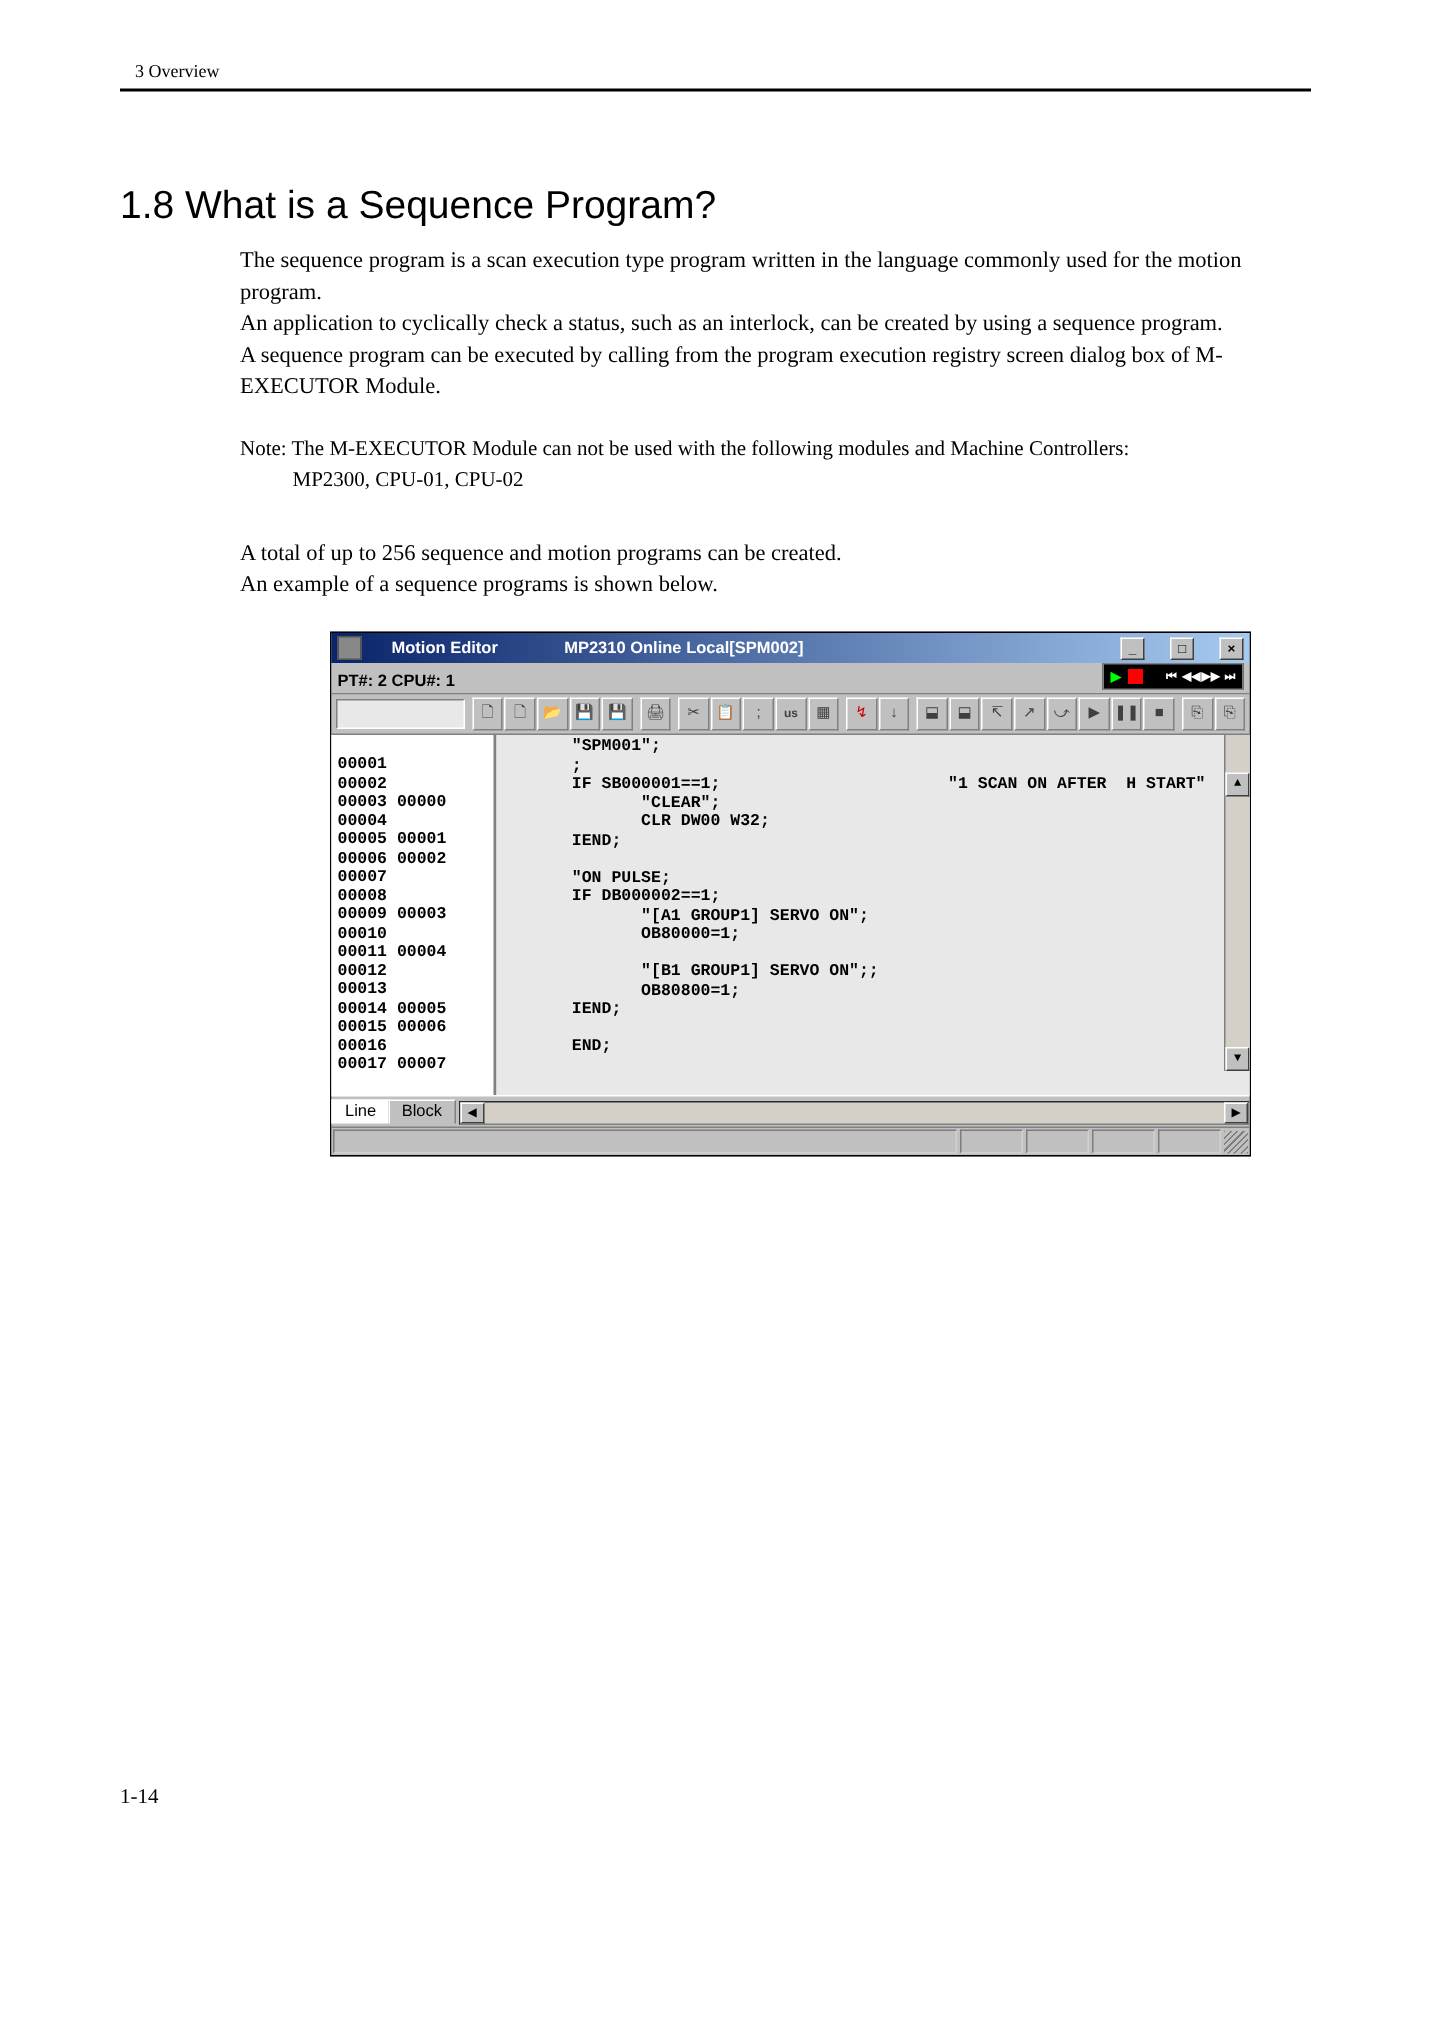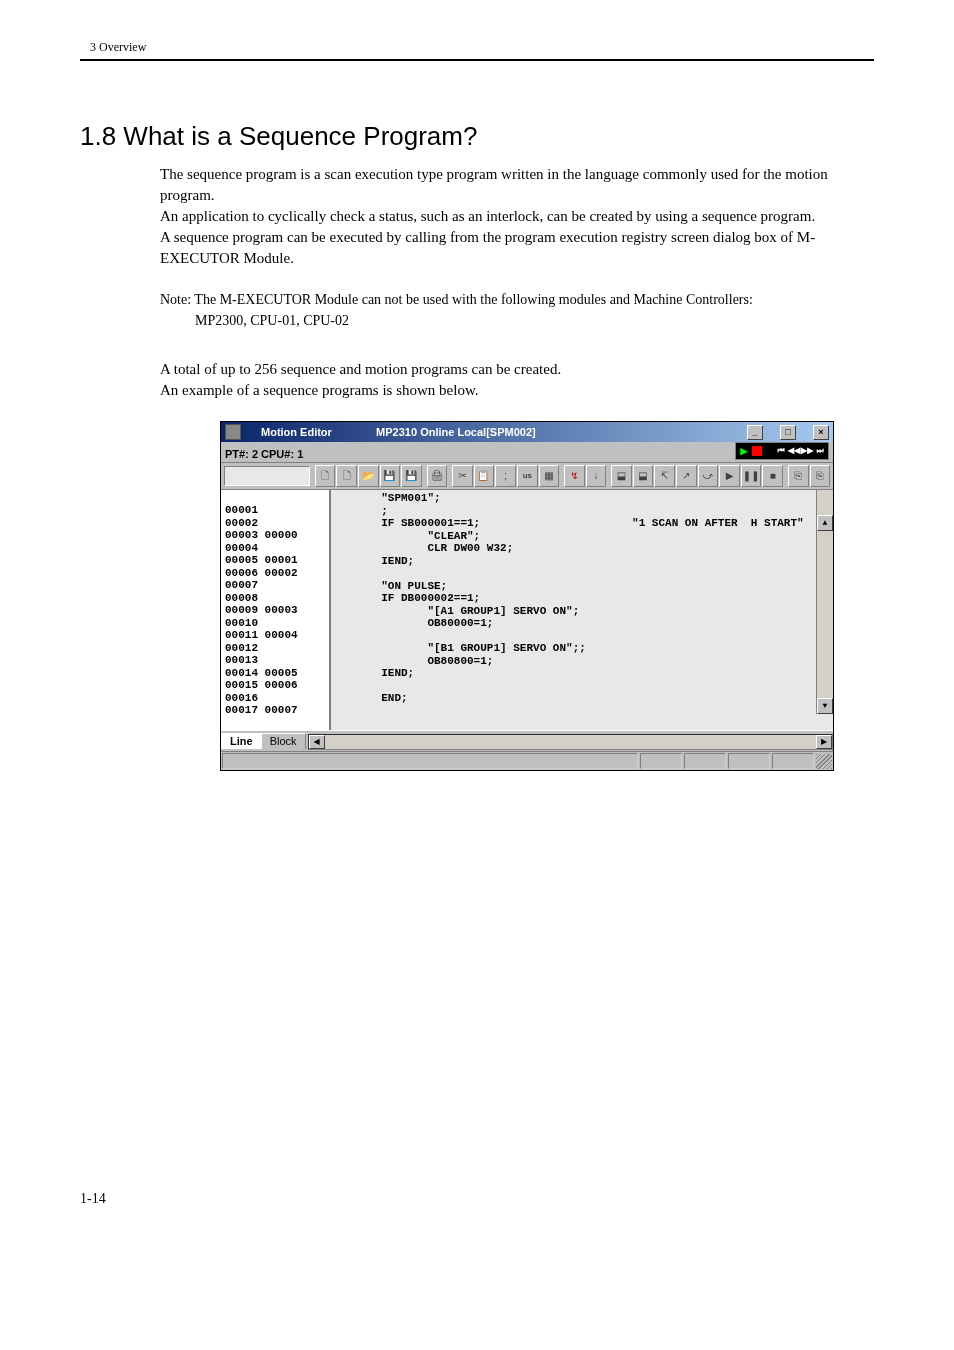--- a/index.html
+++ b/index.html
@@ -221,21 +221,21 @@
       border-left: 1px solid white;
       border-right: 1px solid #808080;
       border-bottom: none;
       background: #c0c0c0;
       margin-right: -1px;
       height: 15px;
       line-height: 15px;
     }
     .ftab.active {
       background: white;
-      font-weight: bold;
+      font-weight: normal;
     }
     .footer-scroll {
       flex: 1;
       background: #d4d0c8;
       border: 1px inset #808080;
       height: 14px;
       margin-top: 1px;
       margin-left: 3px;
       position: relative;
     }

